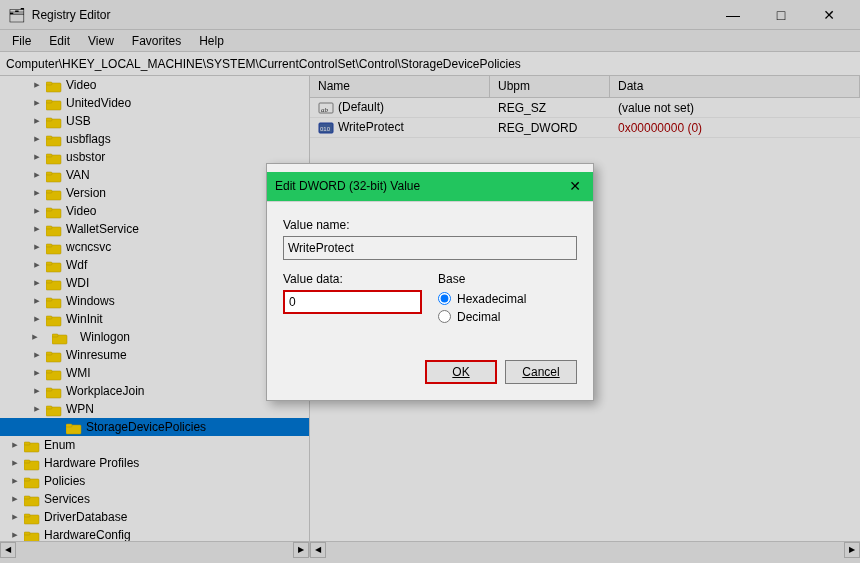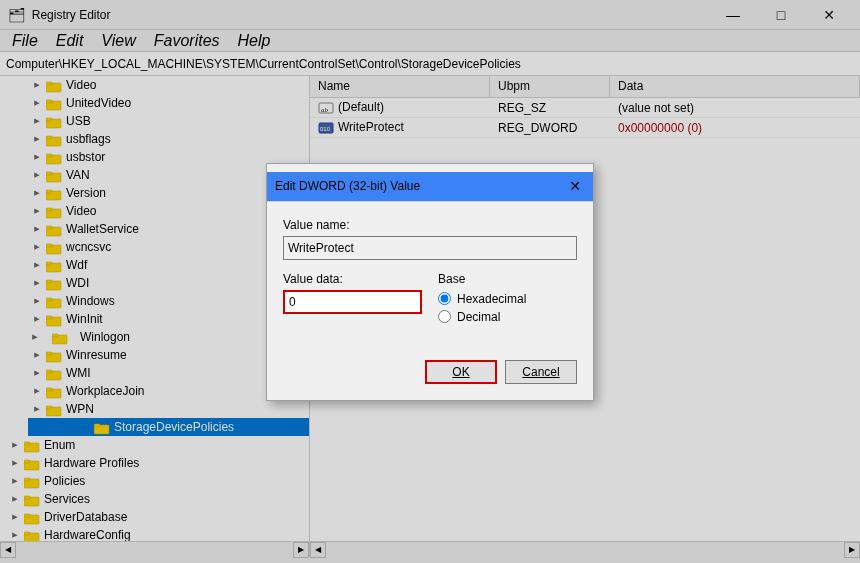--- a/index.html
+++ b/index.html
@@ -29,22 +29,21 @@
       background: #f0f0f0;
       display: flex;
       align-items: center;
       padding: 0 4px;
       gap: 2px;
       border-bottom: 1px solid #d0d0d0;
     }
     .menu-item {
       padding: 2px 8px;
       cursor: pointer;
-      font-size: 16px;
-      font-style: italic;
+      font-size: 12px;
     }
 
     
     .address-bar {
       height: 24px;
       background: white;
       border-bottom: 1px solid #d0d0d0;
       display: flex;
       align-items: center;
       padding: 0 6px;
@@ -77,21 +76,21 @@
 
     .tree-item {
       display: flex;
       align-items: center;
       height: 18px;
       padding-left: 4px;
       cursor: pointer;
       white-space: nowrap;
       font-size: 12px;
     }
-    .tree-item.selected { background: #0078d7; color: #ffffff; margin-left: 28px; }
+    .tree-item.selected { background: #0078d7; color: #000000; }
 
     
     .right-panel {
       flex: 1;
       background: white;
       overflow: hidden;
     }
     .right-header {
       display: flex;
       height: 22px;
@@ -159,21 +158,21 @@
 
     
     .dialog {
       background: #f0f0f0;
       border: 1px solid #a0a0a0;
       box-shadow: 4px 4px 10px rgba(0,0,0,0.3);
       width: 328px;
     }
     .dialog-title-bar {
       height: 30px;
-      background: #3b82f6;
+      background: #22c55e;
       display: flex;
       align-items: center;
       justify-content: space-between;
       padding: 0 8px;
       border-bottom: 1px solid #d0d0d0;
       margin-top: 8px;
     }
     .dialog-title { font-size: 12px; font-weight: normal; }
     .dialog-close {
       width: 20px; height: 20px;

